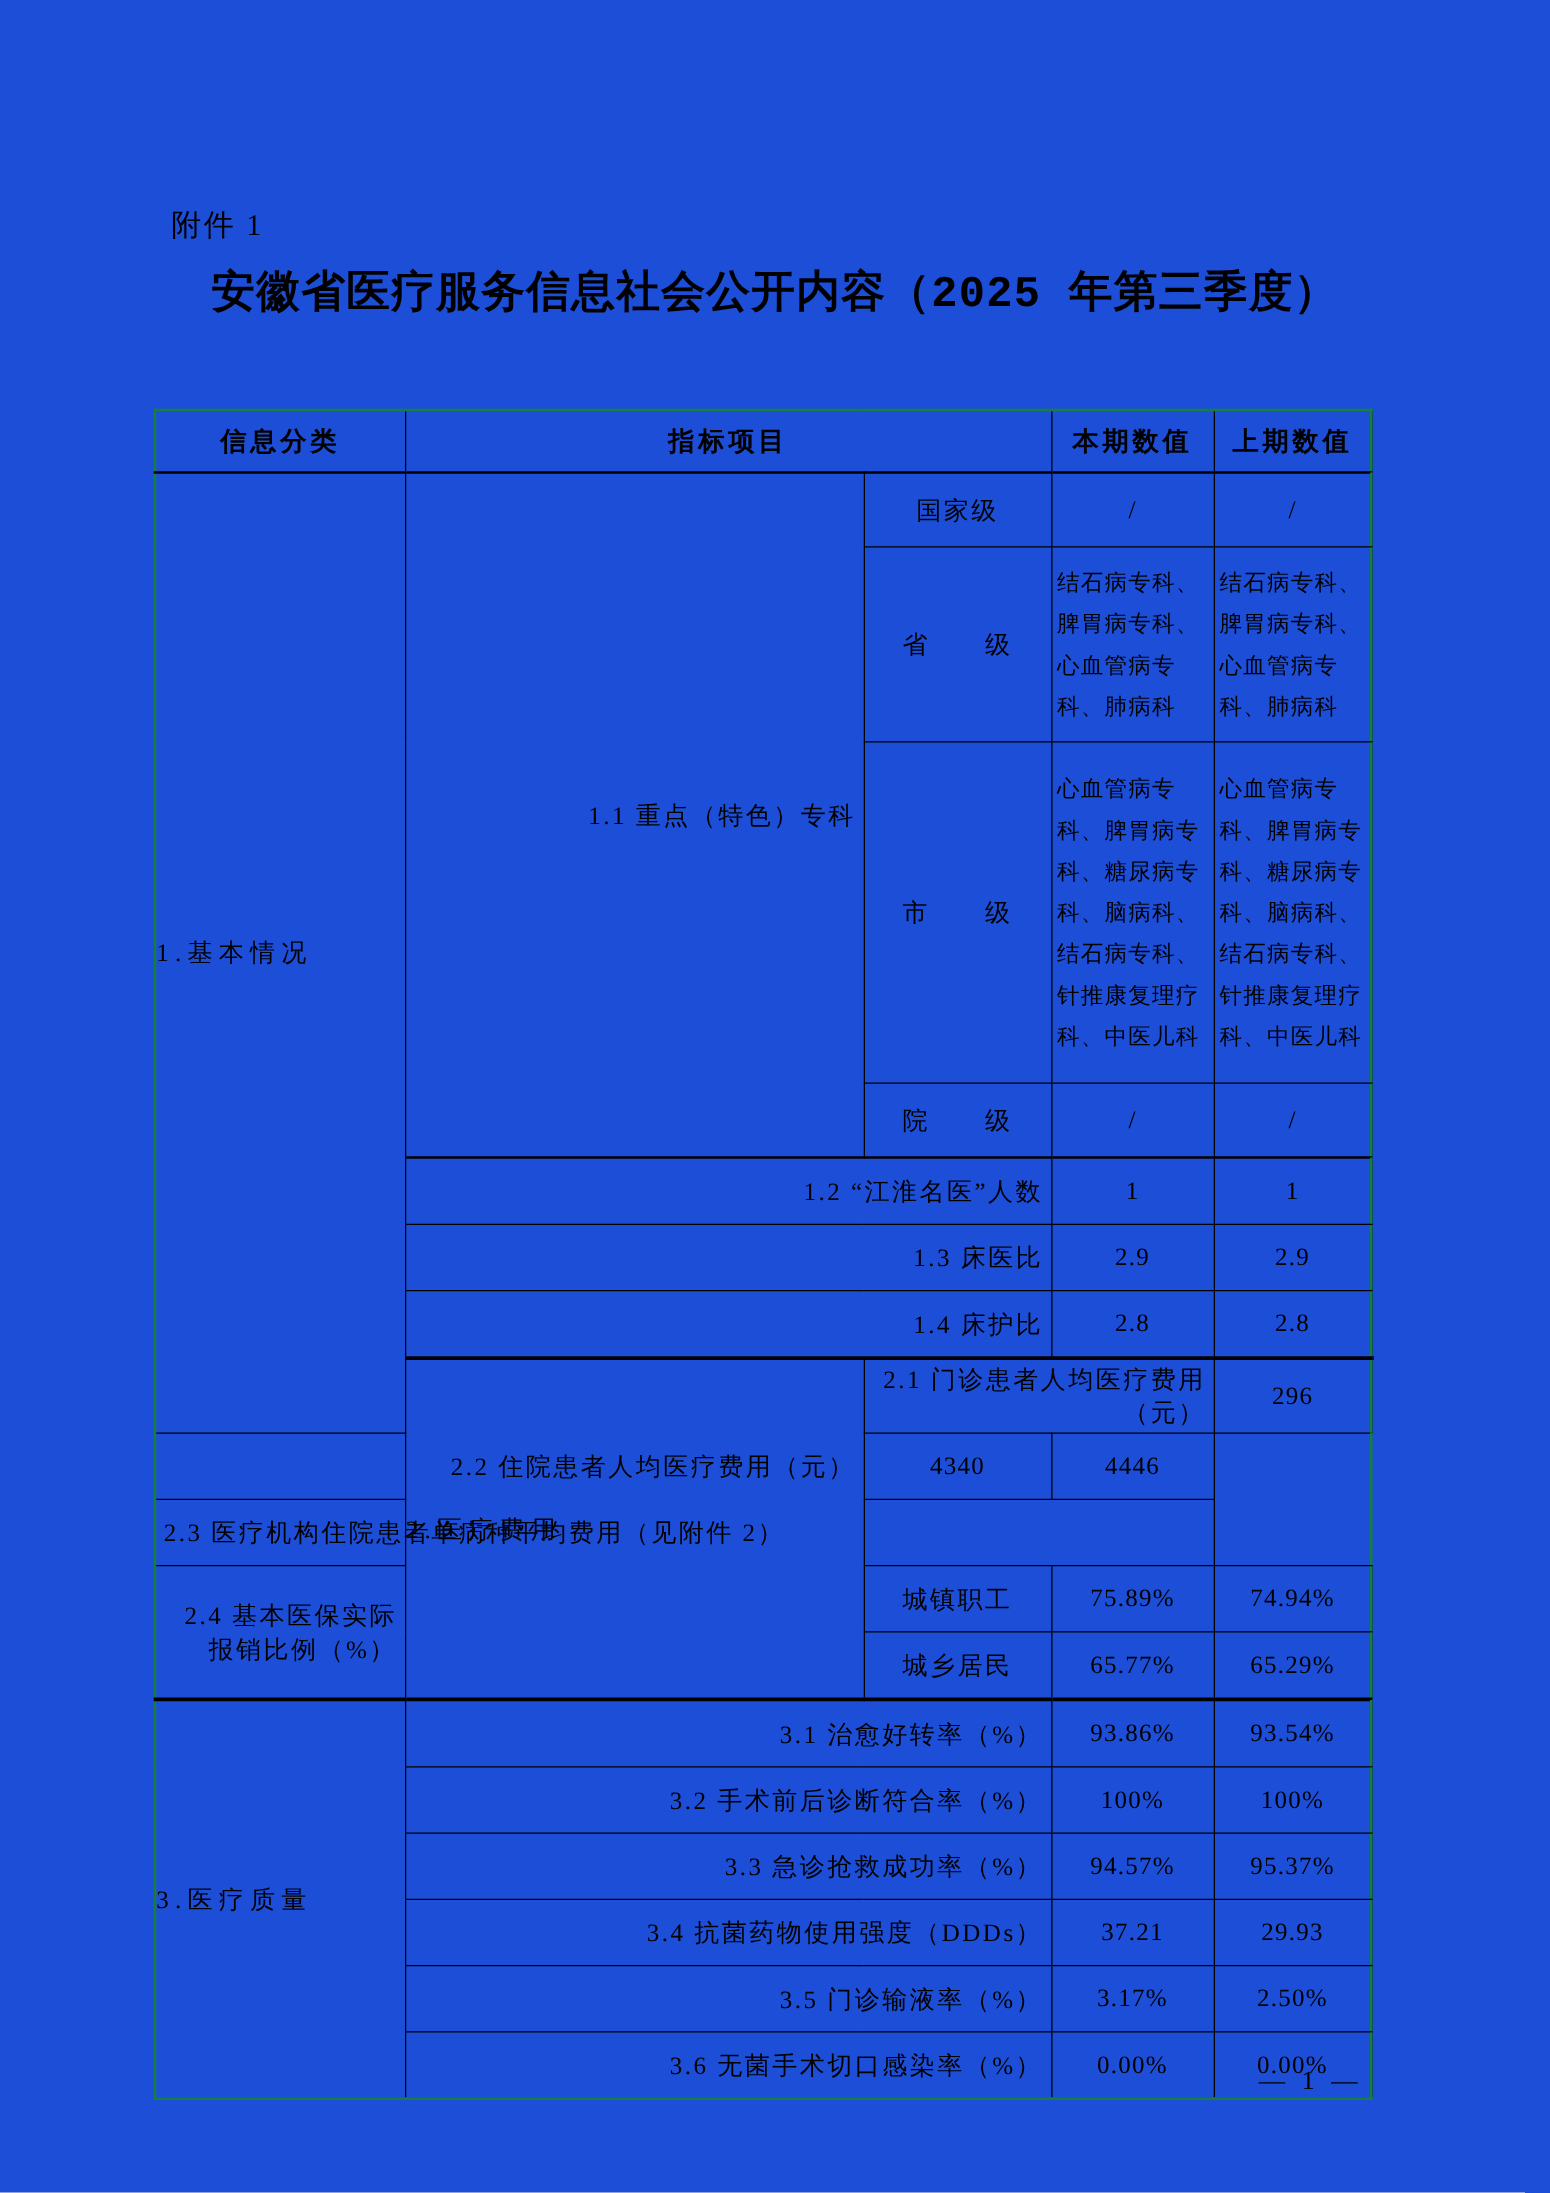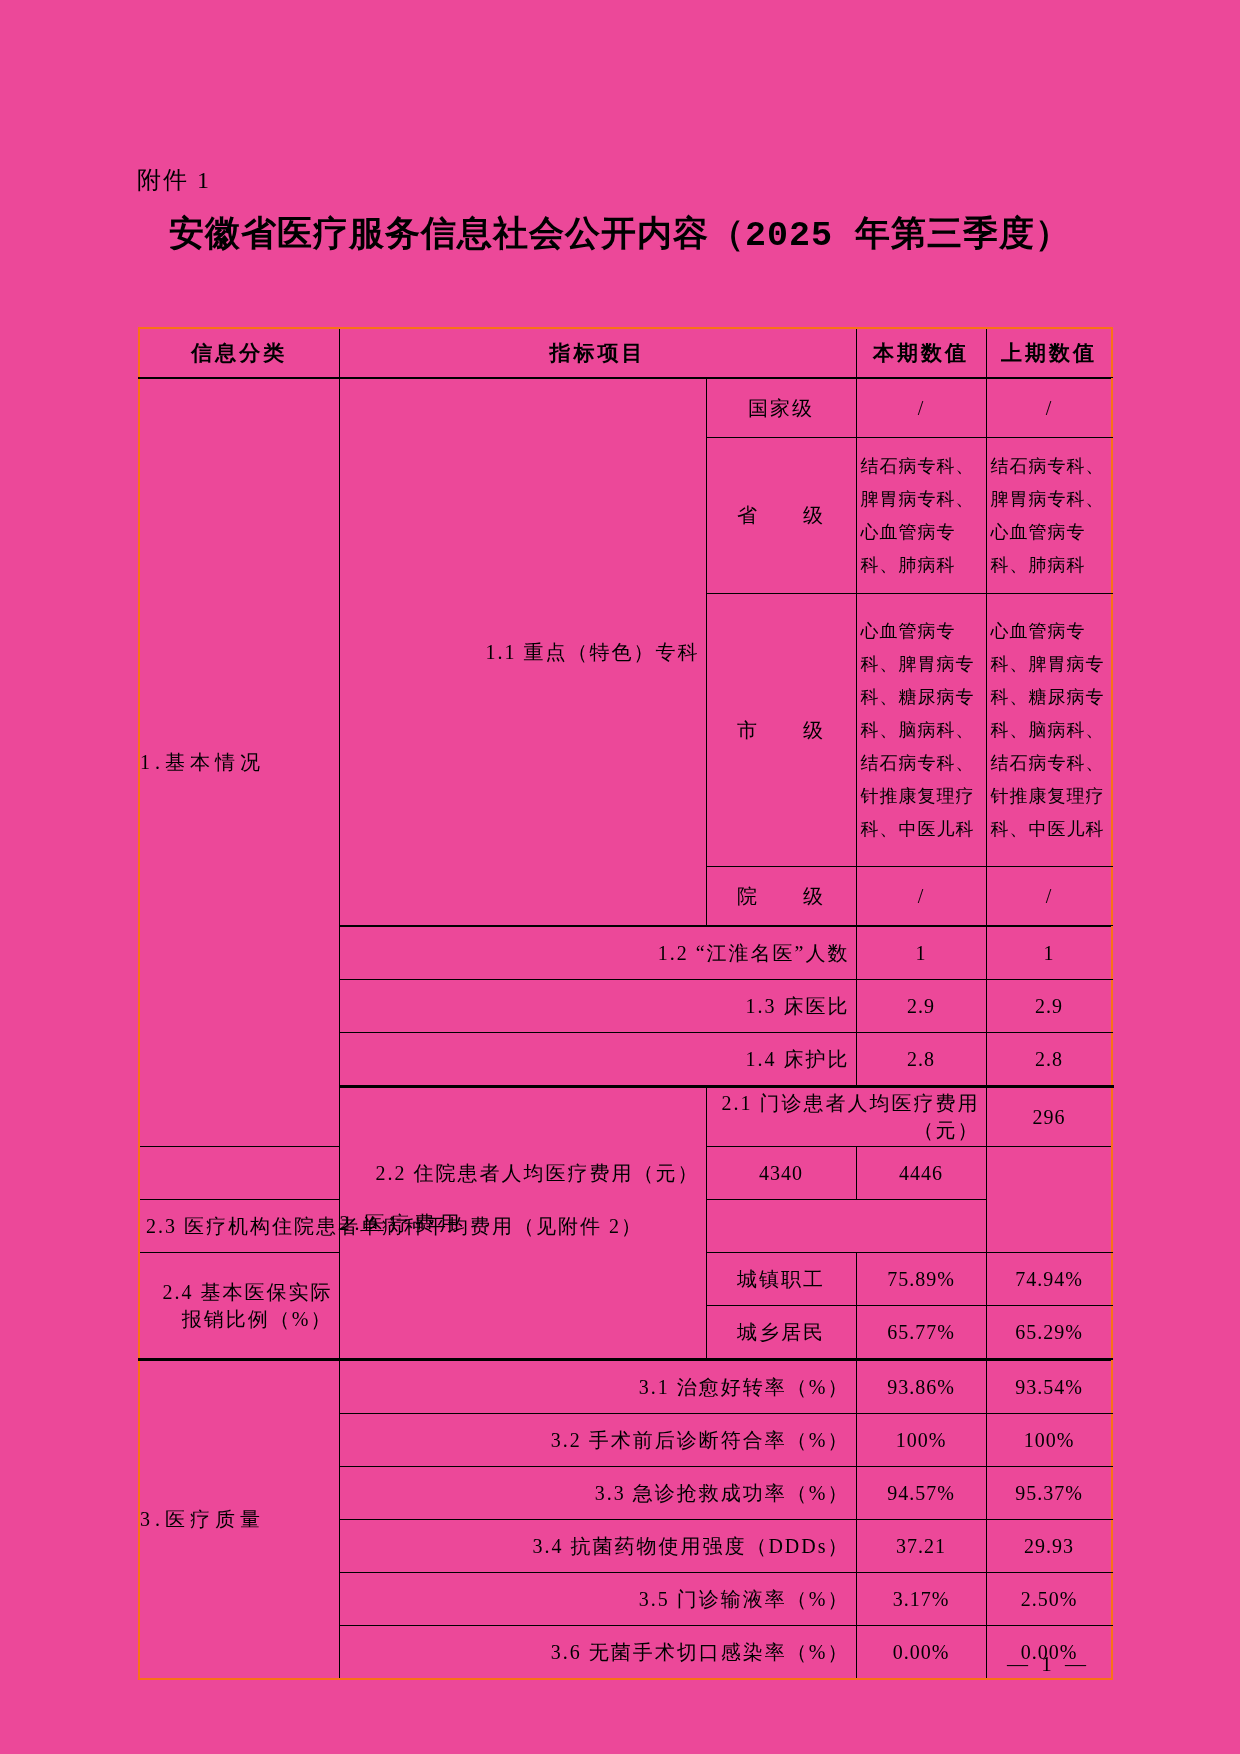--- a/index.html
+++ b/index.html
@@ -1,20 +1,20 @@
 <!DOCTYPE html>
 <html><head>
 <meta charset="utf-8">
 <style>
   html, body { margin: 0; padding: 0; background: #e8e8e8; }
   .page {
     position: relative;
     width: 1240px;
     height: 1754px;
-    background: #ec4899;
+    background: #1d4ed8;
     margin: 0 auto;
     font-family: "Liberation Serif", "DejaVu Serif", serif;
     color: #000;
     overflow: hidden;
   }
   .attachment {
     position: absolute;
     left: 137px;
     top: 164px;
     font-size: 24px;
@@ -28,26 +28,26 @@
     margin: 0;
     text-align: center;
     font-size: 35px;
     font-weight: bold;
     letter-spacing: 1px;
     white-space: nowrap;
     font-family: Liberation Mono, monospace;
   }
   table.info-table {
     position: absolute;
-    left: 138px;
+    left: 123px;
     top: 327px;
     width: 973px;
     border-collapse: collapse;
     table-layout: fixed;
-    border: 2px solid #f97316;
+    border: 2px solid #15803d;
     font-family: Liberation Serif, serif;
   }
   .info-table td {
     border: 1px solid #000;
     vertical-align: middle;
     font-size: 20px;
     padding: 2px 6px;
     overflow: hidden;
   }
   tr.header-row td {

